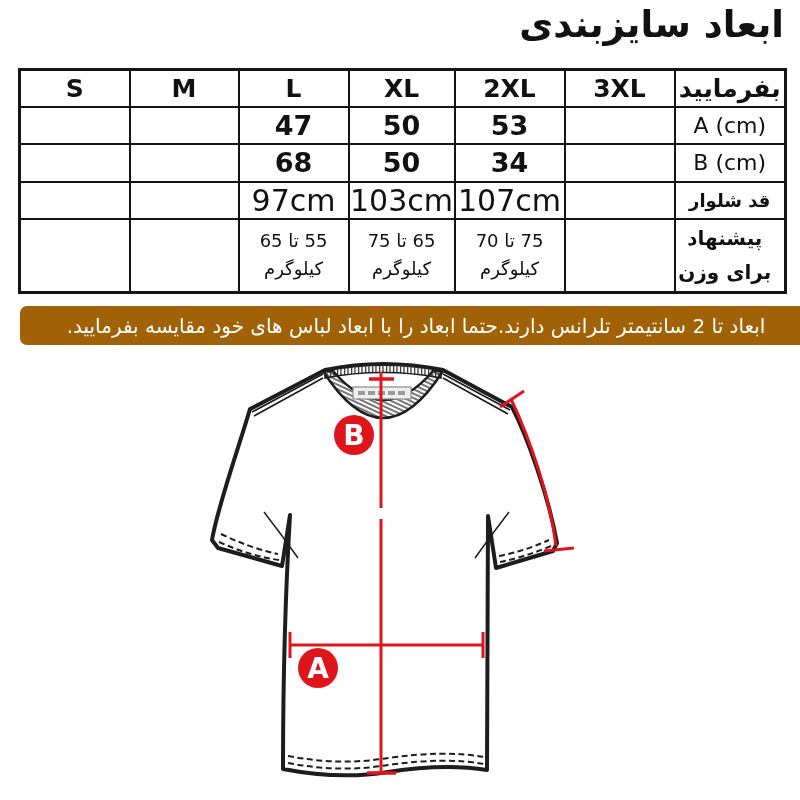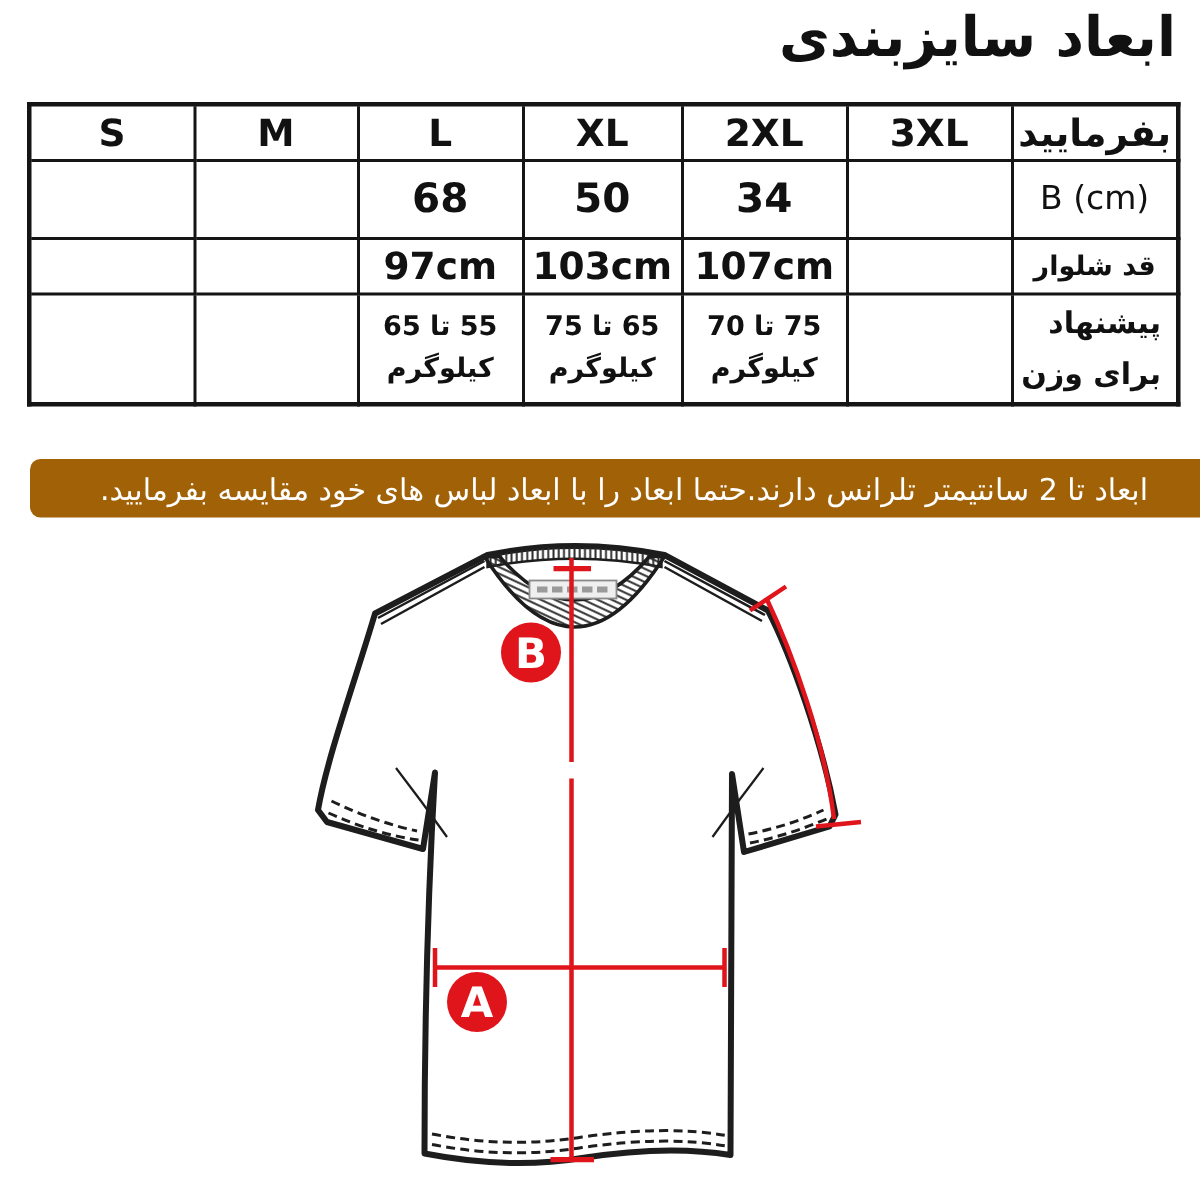--- a/index.html
+++ b/index.html
@@ -18,29 +18,29 @@
     border:3px solid #151515;
   }
   .size-table th,.size-table td{
     border:2px solid #151515;padding:0;vertical-align:middle;
     white-space:pre-line;overflow:hidden;
   }
   .size-table th{font-size:25px;font-weight:700}
   tr.r-head{height:37px}
   tr.r-a,{height:37px}
   tr.r-a{height:37px}
-  tr.r-b{height:52px}
+  tr.r-b{height:38px}
   tr.r-pant{height:37px}
   tr.r-weight{height:74px}
   td.num{font-size:27px;font-weight:700}
-  td.pant{font-size:25px;font-weight:700}
-  td.weight{font-size:18px;font-weight:700;line-height:1.55}
+  td.pant{font-size:30px;font-weight:400}
+  td.weight{font-size:18px;font-weight:400;line-height:1.55}
   td.rowlabel{font-size:22px;font-weight:400}
   td.rowlabel-fa{font-size:18px;font-weight:700}
-  td.rowlabel-weight{font-size:20px;font-weight:700;line-height:1.7;text-align:right;padding-right:10px}
+  td.rowlabel-weight{font-size:20px;font-weight:700;line-height:1.7;padding-right:10px}
   .notice-banner{
     position:absolute;top:306px;left:4px;width:792px;height:39px;
     background:#a16207;color:#ffffff;border-radius:7px;
     display:flex;align-items:center;justify-content:center;
     font-size:20px;font-weight:400;direction:rtl;margin-left:16px;
   }
   .diagram-wrap{position:absolute;top:355px;left:0;width:800px;height:445px}
 </style>
 </head>
 <body>
@@ -59,20 +59,29 @@
   </colgroup>
   <tbody>
       <tr class="r-head">
     <th dir="auto">S</th>
     <th dir="auto">M</th>
     <th dir="auto">L</th>
     <th dir="auto">XL</th>
     <th dir="auto">2XL</th>
     <th dir="auto">3XL</th>
     <th dir="auto">بفرمایید</th>
+  </tr>
+  <tr class="r-a">
+    <td class="num" dir="auto"></td>
+    <td class="num" dir="auto"></td>
+    <td class="num" dir="auto">47</td>
+    <td class="num" dir="auto">50</td>
+    <td class="num" dir="auto">53</td>
+    <td class="num" dir="auto"></td>
+    <td class="rowlabel" dir="auto">A (cm)</td>
   </tr>
   <tr class="r-b">
     <td class="num" dir="auto"></td>
     <td class="num" dir="auto"></td>
     <td class="num" dir="auto">68</td>
     <td class="num" dir="auto">50</td>
     <td class="num" dir="auto">34</td>
     <td class="num" dir="auto"></td>
     <td class="rowlabel" dir="auto">B (cm)</td>
   </tr>

